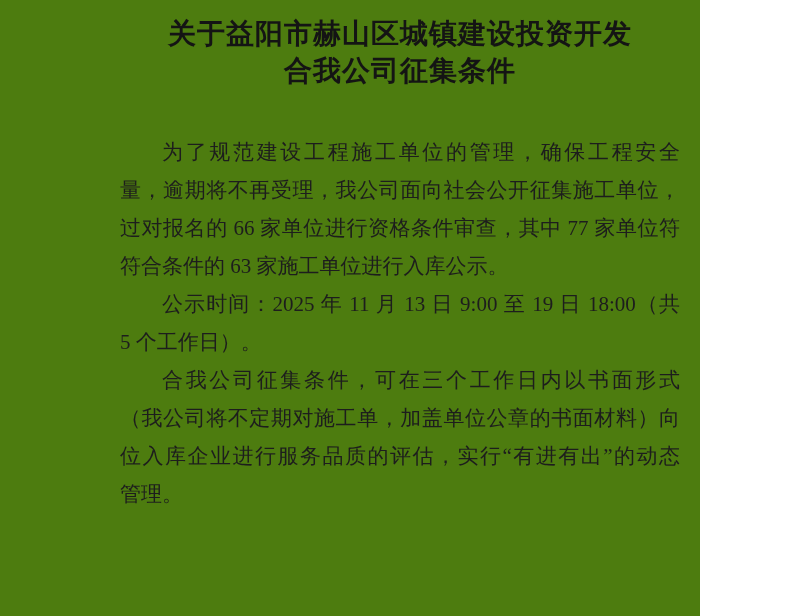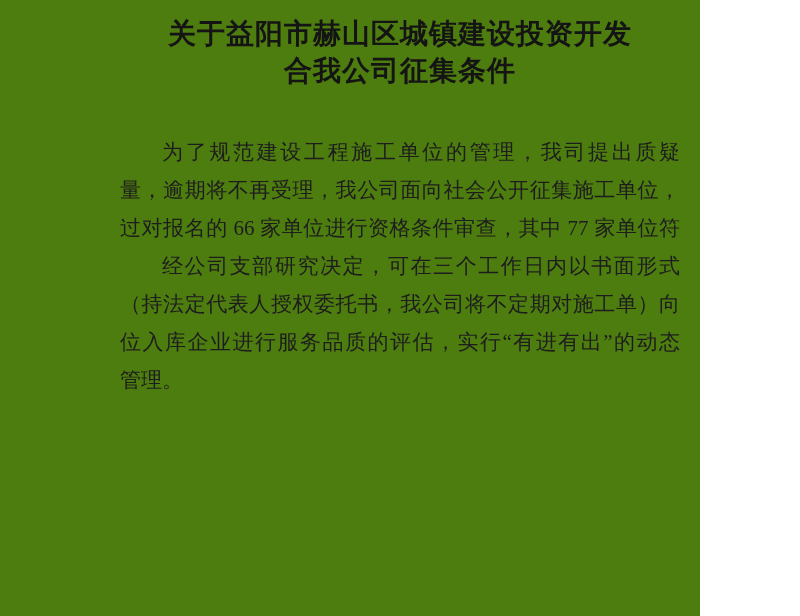--- a/index.html
+++ b/index.html
@@ -55,30 +55,33 @@
   <div class="doc">
 
     <h1 class="title">
       <span class="tline">关于益阳市赫山区城镇建设投资开发</span>
       <span class="tline">合我公司征集条件</span>
     </h1>
 
     <div class="body">
 
       <div class="para">
-        <span class="line first">为了规范建设工程施工单位的管理，我司提出质疑</span>
+        <span class="line first">为了规范建设工程施工单位的管理，确保工程安全</span>
         <span class="line">量，逾期将不再受理，我公司面向社会公开征集施工单位，经</span>
         <span class="line">过对报名的 66 家单位进行资格条件审查，其中 77 家单位符</span>
+        <span class="line end">符合条件的 63 家施工单位进行入库公示。</span>
       </div>
 
       <div class="para">
+        <span class="line first">公示时间：2025 年 11 月 13 日 9:00 至 19 日 18:00（共</span>
+        <span class="line end">5 个工作日）。</span>
       </div>
 
       <div class="para">
-        <span class="line first">经公司支部研究决定，可在三个工作日内以书面形式</span>
-        <span class="line">（持法定代表人授权委托书，我公司将不定期对施工单）向</span>
+        <span class="line first">合我公司征集条件，可在三个工作日内以书面形式</span>
+        <span class="line">（我公司将不定期对施工单，加盖单位公章的书面材料）向</span>
         <span class="line">位入库企业进行服务品质的评估，实行“有进有出”的动态</span>
         <span class="line end">管理。</span>
       </div>
 
     </div>
   </div>
 </div>
 
 </body></html>

